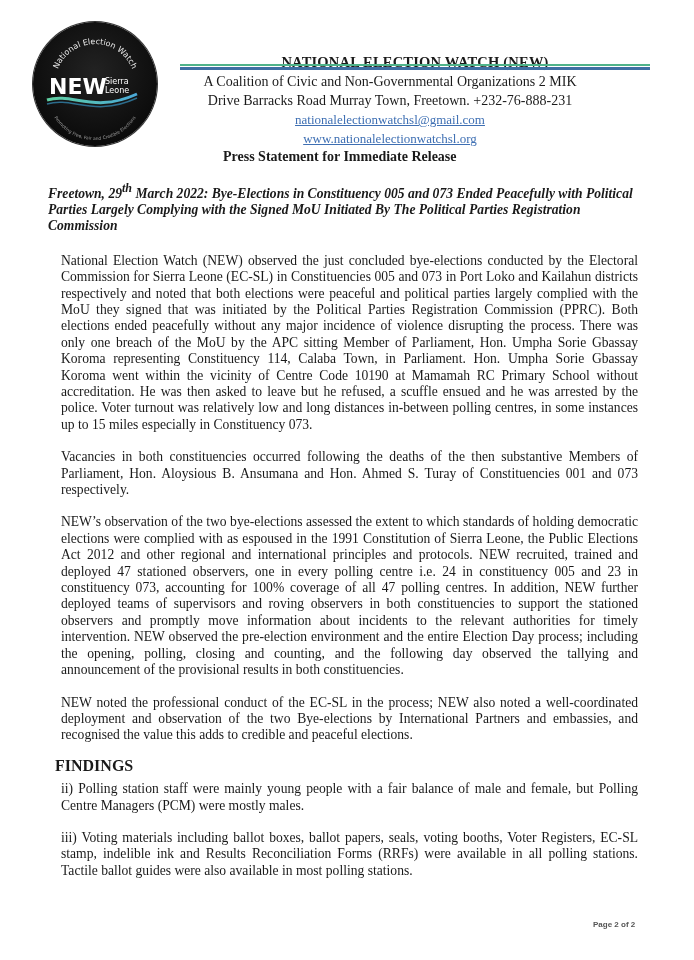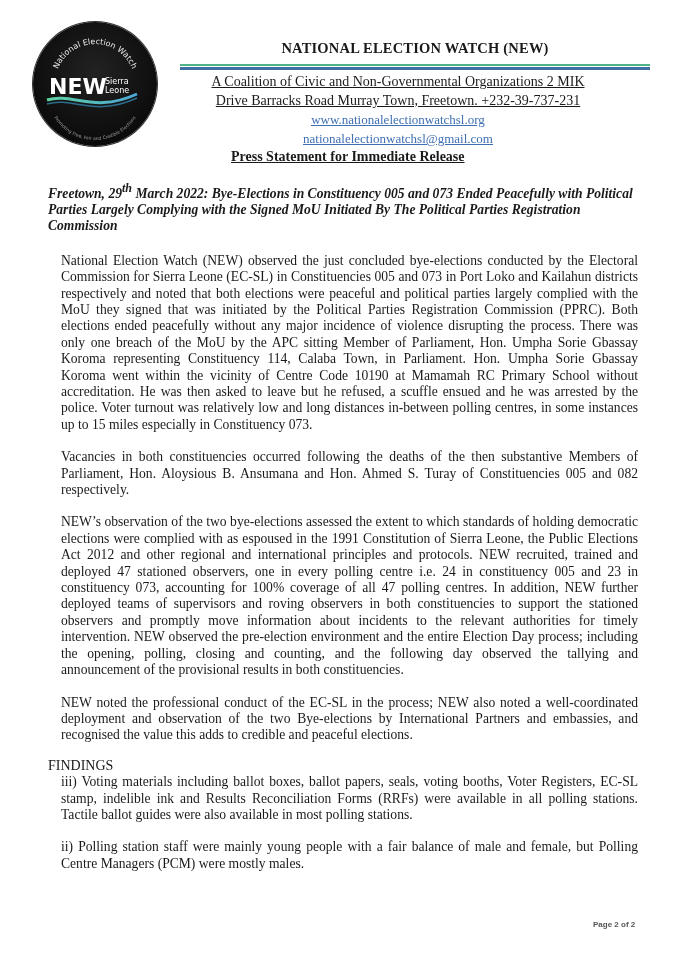--- a/index.html
+++ b/index.html
@@ -2,32 +2,32 @@
 <html><head>
 <meta charset="utf-8">
 <style>
   html, body { margin: 0; padding: 0; background: #ffffff; }
   body { width: 694px; height: 960px; position: relative; overflow: hidden;
          font-family: "Liberation Serif", "DejaVu Serif", serif; color: #1a1a1a; }
   .logo { position: absolute; left: 33px; top: 22px; width: 124px; height: 124px; border-radius: 50%;
           background: radial-gradient(circle at 50% 40%, #222 0%, #0c0c0c 70%, #000 100%);
           box-shadow: 0 0 0 1px #333; overflow: hidden; }
   .logo svg { position: absolute; left: 0; top: 0; width: 124px; height: 124px; }
-  .hdr-title { position: absolute; left: 180px; width: 470px; top: 40px; text-align: center;
+  .hdr-title { position: absolute; left: 180px; width: 470px; top: 54px; text-align: center;
                font-weight: bold; font-size: 14.5px; letter-spacing: 0.2px; }
   .rule-green { position: absolute; left: 180px; top: 64px; width: 470px; height: 2px; background: #4fb38a; }
   .rule-blue  { position: absolute; left: 180px; top: 67px; width: 470px; height: 3px; background: #3f6fa3; }
-  .addr { position: absolute; left: 188px; width: 420px; top: 72px; text-align: center; font-size: 14px; line-height: 19px; text-decoration: underline; }
+  .addr { position: absolute; left: 180px; width: 420px; top: 72px; text-align: center; font-size: 14px; line-height: 19px; }
   .link { color: #3e6fb3; text-decoration: underline; font-size: 13px; line-height: 15.5px; }
   .press { font-weight: bold; font-size: 14px; text-align: left; padding-left: 43px; line-height: 18px; }
   .content { position: absolute; left: 48px; width: 590px; top: 180px; font-size: 13.6px; line-height: 16.4px; }
   .headline { font-weight: bold; font-style: italic; margin: 0 0 18px 0; }
   .headline sup { font-size: 12px; }
   p { margin: 0 0 16px 13px; text-align: justify; }
-  .findings-title { font-weight: normal; margin: 0; font-size: 14px; }
+  .findings-title { font-weight: bold; margin: 7px; font-size: 16px; }
   .finding-first { margin-top: 0; }
   .footer { position: absolute; left: 593px; top: 920px; font-family: Liberation Sans, sans-serif;
             font-size: 8px; font-weight: bold; color: #555; }
 </style>
 </head>
 <body>
 
 <div class="logo">
   <svg viewBox="0 0 124 124">
     <defs>
@@ -51,32 +51,32 @@
     </text>
   </svg>
 </div>
 
 <div class="hdr-title">NATIONAL ELECTION WATCH (NEW)</div>
 <div class="rule-green"></div>
 <div class="rule-blue"></div>
 
 <div class="addr">
   <div>A Coalition of Civic and Non-Governmental Organizations 2 MIK</div>
-  <div>Drive Barracks Road Murray Town, Freetown. +232-39-737-231</div>
+  <div>Drive Barracks Road Murray Town, Freetown. +232-76-888-231</div>
+  <div><a class="link">nationalelectionwatchsl@gmail.com</a></div>
   <div><a class="link">www.nationalelectionwatchsl.org</a></div>
-  <div><a class="link">nationalelectionwatchsl@gmail.com</a></div>
   <div class="press">Press Statement for Immediate Release</div>
 </div>
 
 <div class="content">
   <div class="headline"><span>Freetown, 29</span><sup>th</sup><span> March 2022: Bye-Elections in Constituency 005 and 073 Ended Peacefully with Political Parties Largely Complying with the Signed MoU Initiated By The Political Parties Registration Commission</span></div>
 
   <p>National Election Watch (NEW) observed the just concluded bye-elections conducted by the Electoral Commission for Sierra Leone (EC-SL) in Constituencies 005 and 073 in Port Loko and Kailahun districts respectively and noted that both elections were peaceful and political parties largely complied with the MoU they signed that was initiated by the Political Parties Registration Commission (PPRC). Both elections ended peacefully without any major incidence of violence disrupting the process. There was only one breach of the MoU by the APC sitting Member of Parliament, Hon. Umpha Sorie Gbassay Koroma representing Constituency 114, Calaba Town, in Parliament. Hon. Umpha Sorie Gbassay Koroma went within the vicinity of Centre Code 10190 at Mamamah RC Primary School without accreditation. He was then asked to leave but he refused, a scuffle ensued and he was arrested by the police. Voter turnout was relatively low and long distances in-between polling centres, in some instances up to 15 miles especially in Constituency 073.</p>
-  <p>Vacancies in both constituencies occurred following the deaths of the then substantive Members of Parliament, Hon. Aloysious B. Ansumana and Hon. Ahmed S. Turay of Constituencies 005 and 082 respectively.</p>
+  <p>Vacancies in both constituencies occurred following the deaths of the then substantive Members of Parliament, Hon. Aloysious B. Ansumana and Hon. Ahmed S. Turay of Constituencies 001 and 073 respectively.</p>
   <p>NEW’s observation of the two bye-elections assessed the extent to which standards of holding democratic elections were complied with as espoused in the 1991 Constitution of Sierra Leone, the Public Elections Act 2012 and other regional and international principles and protocols. NEW recruited, trained and deployed 47 stationed observers, one in every polling centre i.e. 24 in constituency 005 and 23 in constituency 073, accounting for 100% coverage of all 47 polling centres. In addition, NEW further deployed teams of supervisors and roving observers in both constituencies to support the stationed observers and promptly move information about incidents to the relevant authorities for timely intervention. NEW observed the pre-election environment and the entire Election Day process; including the opening, polling, closing and counting, and the following day observed the tallying and announcement of the provisional results in both constituencies.</p>
   <p style="margin-bottom:14px;">NEW noted the professional conduct of the EC-SL in the process; NEW also noted a well-coordinated deployment and observation of the two Bye-elections by International Partners and embassies, and recognised the value this adds to credible and peaceful elections.</p>
 
   <div class="findings-title">FINDINGS</div>
+  <p>ii) Polling station staff were mainly young people with a fair balance of male and female, but Polling Centre Managers (PCM) were mostly males.</p>
   <p>iii) Voting materials including ballot boxes, ballot papers, seals, voting booths, Voter Registers, EC-SL stamp, indelible ink and Results Reconciliation Forms (RRFs) were available in all polling stations. Tactile ballot guides were also available in most polling stations.</p>
-  <p>ii) Polling station staff were mainly young people with a fair balance of male and female, but Polling Centre Managers (PCM) were mostly males.</p>
 </div>
 
 <div class="footer">Page 2 of 2</div>
 
 </body></html>

